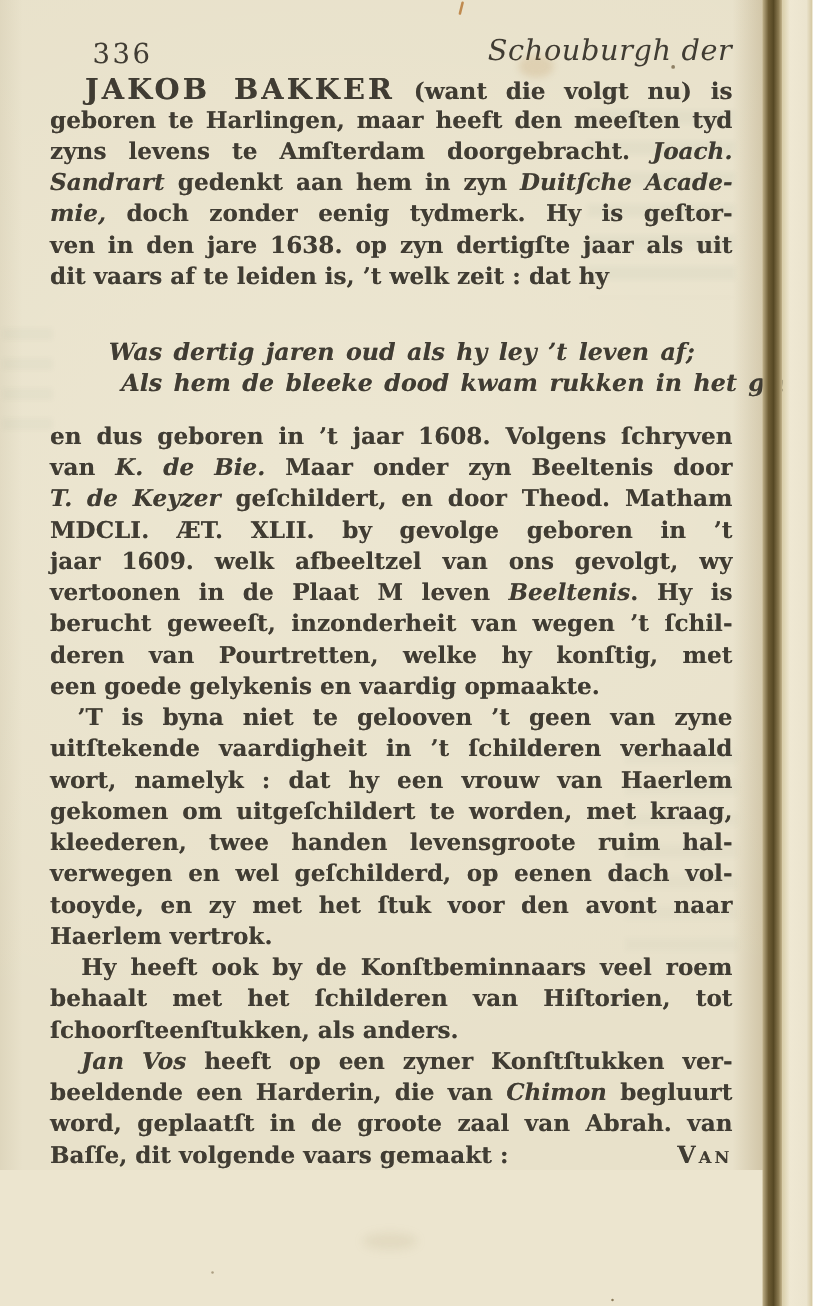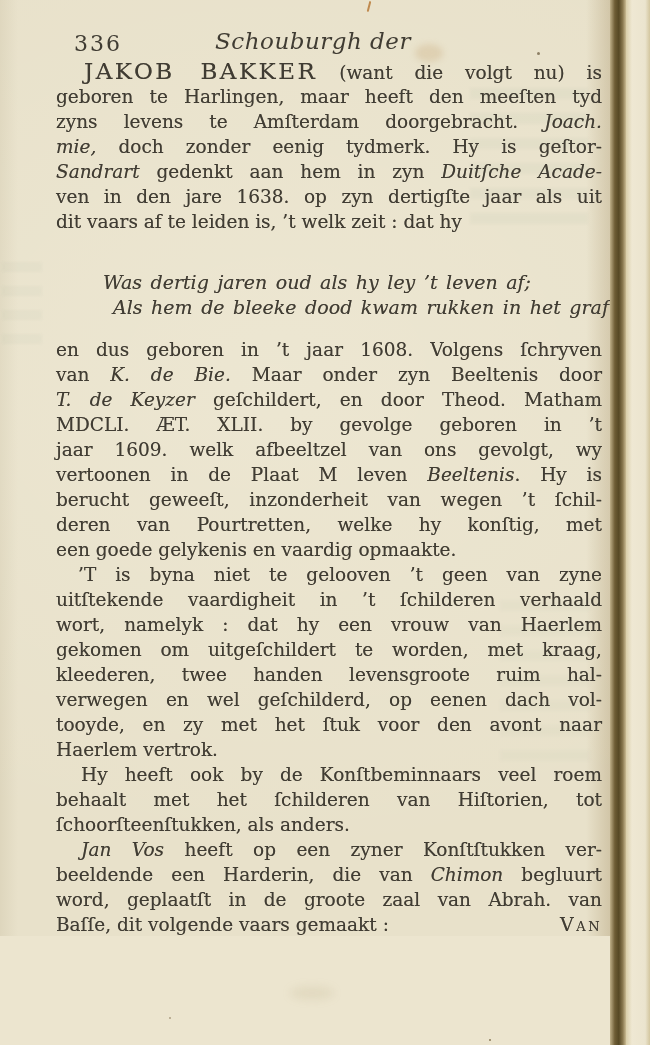--- a/index.html
+++ b/index.html
@@ -29,24 +29,24 @@
   .nextpage{
     position:absolute;top:0;left:626px;width:24px;height:1045px;
     background:linear-gradient(90deg,#d9cea9 0%, #efe8d3 25%, #ebe4ce 80%, #d3c69f 100%);
   }
   .header{position:absolute;top:28px;left:40px;width:546px;height:34px;}
   .pagenum{
     position:absolute;left:34px;top:3px;
     font-size:22px;letter-spacing:2px;
   }
   .runtitle{
-    display:block;text-align:center;
+    display:block;text-align:right;
     font-style:italic;font-size:23px;letter-spacing:0.5px;
   }
-  .textblock{position:absolute;left:56px;top:59px;width:546px;}
+  .textblock{position:absolute;left:40px;top:59px;width:546px;font-weight:bold;}
   .block{margin:0;}
   .line{
     height:25px;line-height:25px;
     font-size:18.5px;
     white-space:nowrap;
     text-shadow:0 0 0.5px rgba(62,57,46,0.55);
   }
   .line.j{text-align:justify;text-align-last:justify;}
   .line.fx{display:flex;align-items:baseline;}
   .verse .line{font-style:italic;font-size:19px;word-spacing:2.5px;}
@@ -88,22 +88,22 @@
     <div class="header">
       <span class="pagenum">336</span>
       <span class="runtitle">Schouburgh der</span>
     </div>
 
     <div class="textblock" id="text-block">
         <div class="block paragraph">
           <div class="line j" style="padding-left: 28px;"><span class="s-sc">JAKOB BAKKER</span><span class="s-n"> (want die volgt nu) is</span></div>
           <div class="line j"><span class="s-n">geboren te Harlingen, maar heeft den meeſten tyd</span></div>
           <div class="line j"><span class="s-n">zyns levens te Amſterdam doorgebracht. </span><span class="s-i">Joach.</span></div>
+          <div class="line j"><span class="s-i">Sandrart</span><span class="s-n"> gedenkt aan hem in zyn </span><span class="s-i">Duitſche Acade-</span></div>
           <div class="line j"><span class="s-i">mie,</span><span class="s-n"> doch zonder eenig tydmerk. Hy is geſtor-</span></div>
-          <div class="line j"><span class="s-i">Sandrart</span><span class="s-n"> gedenkt aan hem in zyn </span><span class="s-i">Duitſche Acade-</span></div>
           <div class="line j"><span class="s-n">ven in den jare 1638. op zyn dertigſte jaar als uit</span></div>
           <div class="line"><span class="s-n">dit vaars af te leiden is, ’t welk zeit : dat hy</span></div>
         </div>
         <div class="block verse" style="margin-top: 36px;">
           <div class="line" style="padding-left: 47px;"><span class="s-n">Was dertig jaren oud als hy ley ’t leven af;</span></div>
           <div class="line" style="padding-left: 57px;"><span class="s-n">Als hem de bleeke dood kwam rukken in het graf.</span></div>
         </div>
         <div class="block paragraph" style="margin-top: 17px;">
           <div class="line j"><span class="s-n">en dus geboren in ’t jaar 1608. Volgens ſchryven</span></div>
           <div class="line j"><span class="s-n">van </span><span class="s-i">K. de Bie.</span><span class="s-n"> Maar onder zyn Beeltenis door</span></div>

